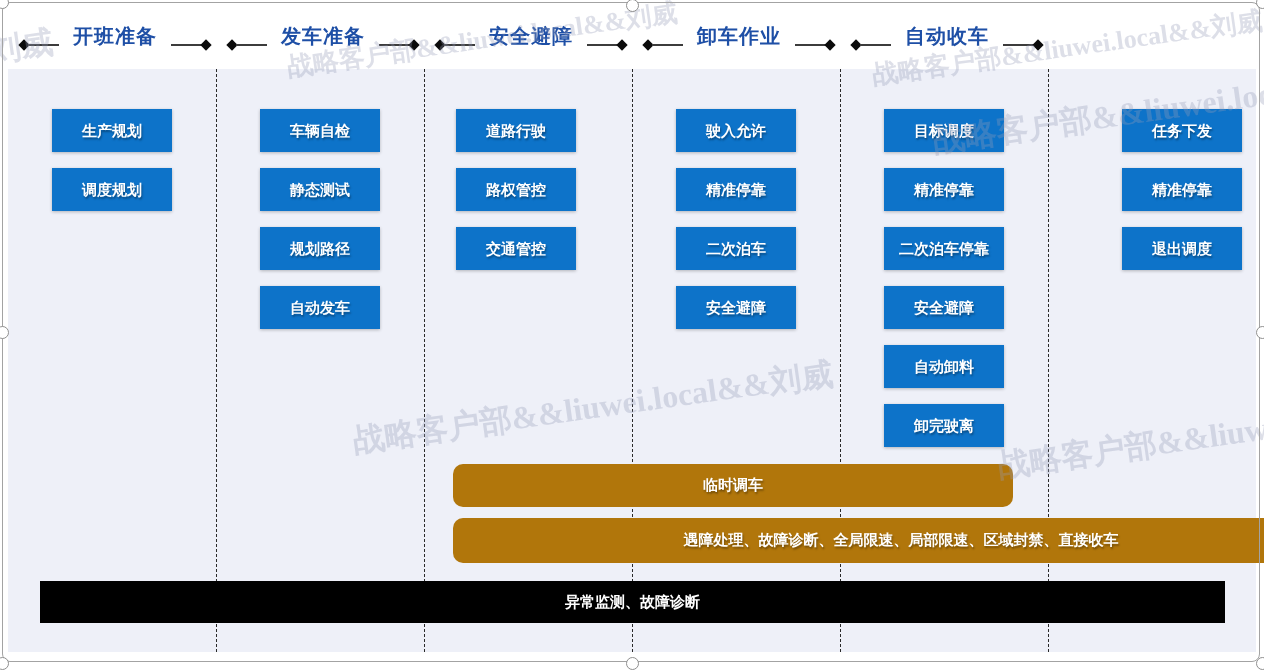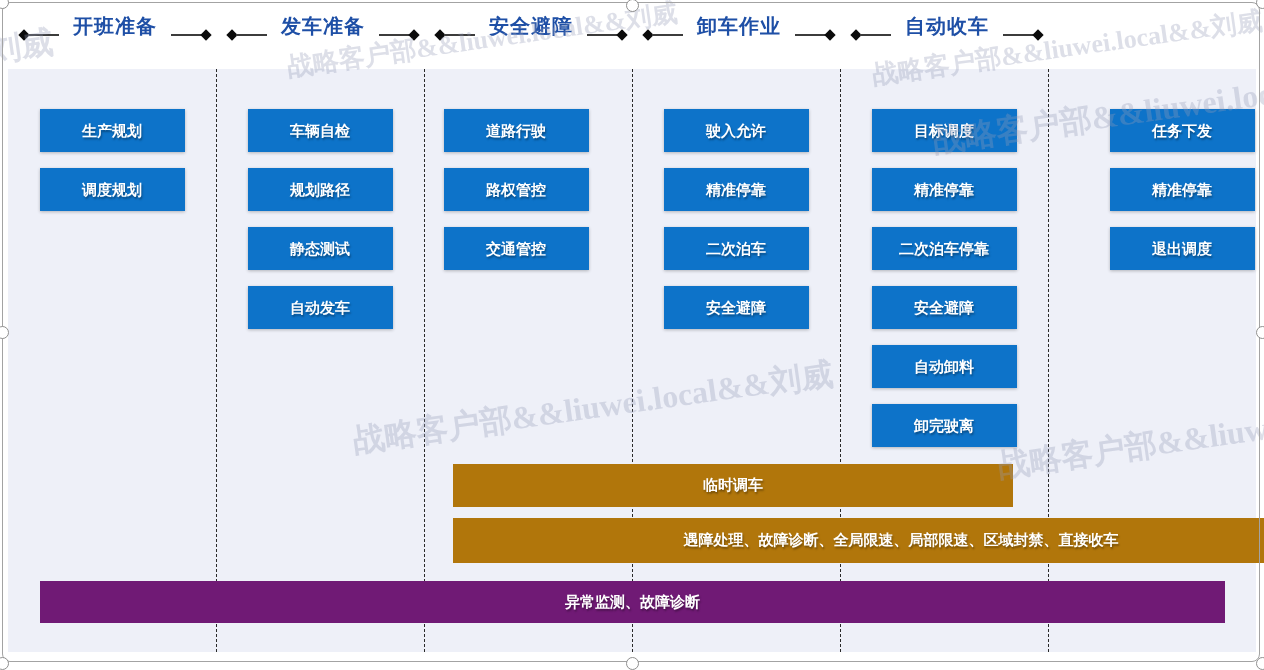--- a/index.html
+++ b/index.html
@@ -12,51 +12,51 @@
     position:absolute;left:2px;top:2px;width:1258px;height:660px;
     border:1.5px solid #a3a3a3;border-radius:8px;box-sizing:border-box;
     z-index:55;pointer-events:none;
   }
   .handle{
     position:absolute;width:13px;height:13px;border-radius:50%;
     background:#ffffff;border:1.5px solid #8f8f8f;box-sizing:border-box;
     z-index:60;
   }
   
-  .header-row{position:absolute;left:8px;top:4px;width:1248px;height:44px;display:flex;z-index:10;text-align:center;}
+  .header-row{position:absolute;left:8px;top:14px;width:1248px;height:44px;display:flex;z-index:10;text-align:center;}
   .hdr-cell{width:208px;display:flex;align-items:center;box-sizing:border-box;padding:0 6px 0 12px;}
   .hdr-title{
     padding:0 14px;font-size:20px;font-weight:bold;color:#1e4fa6;
     letter-spacing:1px;white-space:nowrap;
   }
   .hdr-line{flex:1;height:2px;background:#3c3c3c;transform:translateY(9px);}
   .hdr-diamond{
     width:8px;height:8px;background:#0b0b0b;flex:0 0 auto;
     transform:translateY(9px) rotate(45deg);
   }
   
   .panel{position:absolute;left:8px;top:69px;width:1248px;height:583px;background:#eef0f8;z-index:1;}
   .divider{position:absolute;top:69px;height:583px;width:0;border-left:1.6px dashed #2a2a2a;z-index:2;}
   
   .col{position:absolute;top:69px;width:208px;display:flex;flex-direction:column;
        align-items:center;gap:16px;padding-top:40px;z-index:10;}
   .step{
-    width:145px;height:43px;line-height:43px;text-align:center;
+    width:120px;height:43px;line-height:43px;text-align:center;
     background:#0d73c9;color:#ffffff;font-size:15px;font-weight:bold;
     text-shadow:1px 2px 2px rgba(0,0,0,0.35);
     box-shadow:0 1px 3px rgba(0,0,0,0.25);white-space:nowrap;
   }
   
   .band{
     position:absolute;color:#ffffff;font-size:15px;font-weight:bold;
     display:flex;align-items:center;justify-content:center;
     text-shadow:1px 2px 2px rgba(0,0,0,0.35);z-index:10;white-space:nowrap;
   }
-  .band-orange{background:#b1760b;}
-  .band-navy{background:#701a75;}
+  .band-orange{background:#b1760b;border-radius:10px;}
+  .band-navy{background:#000000;}
   #band-temp{left:453px;top:464px;width:560px;height:43px;}
   #band-ops{left:453px;top:518px;width:896px;height:45px;}
   #band-monitor{left:40px;top:581px;width:1185px;height:42px;}
   
   .wm{
     position:absolute;white-space:nowrap;z-index:40;pointer-events:none;
     color:rgba(150,156,182,0.32);font-weight:bold;
     font-family:"Liberation Serif","DejaVu Serif",serif;
     transform:rotate(-8deg);transform-origin:0 0;
   }
@@ -113,22 +113,22 @@
       <span class="hdr-diamond"></span>
     </div>
   </div>
 
   <div class="col" style="left:8px">
     <div class="step">生产规划</div>
     <div class="step">调度规划</div>
   </div>
   <div class="col" style="left:216px">
     <div class="step">车辆自检</div>
+    <div class="step">静态测试</div>
     <div class="step">规划路径</div>
-    <div class="step">静态测试</div>
     <div class="step">自动发车</div>
   </div>
   <div class="col" style="left:412px">
     <div class="step">道路行驶</div>
     <div class="step">路权管控</div>
     <div class="step">交通管控</div>
   </div>
   <div class="col" style="left:632px">
     <div class="step">驶入允许</div>
     <div class="step">精准停靠</div>

